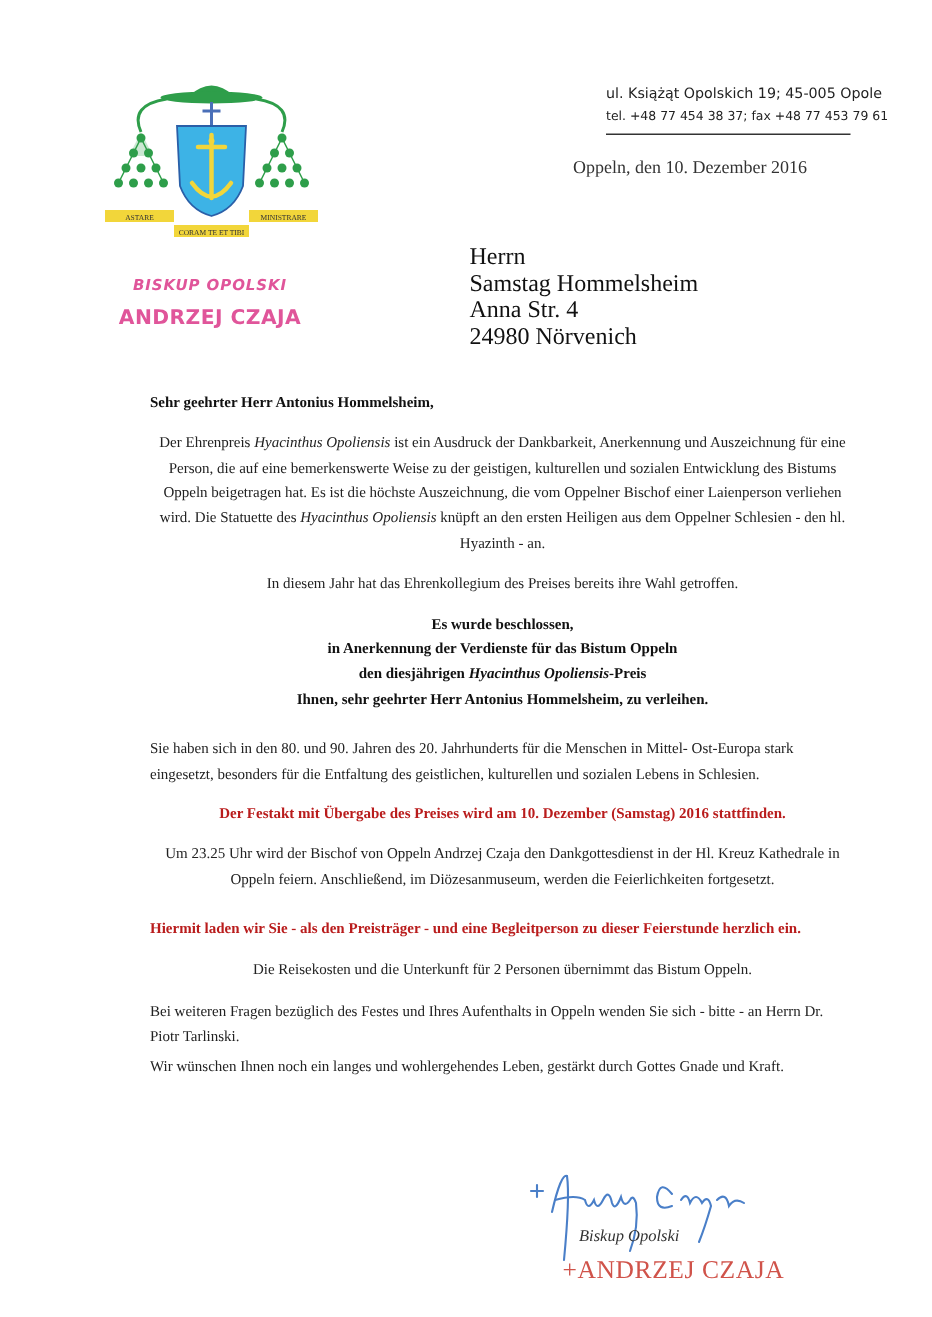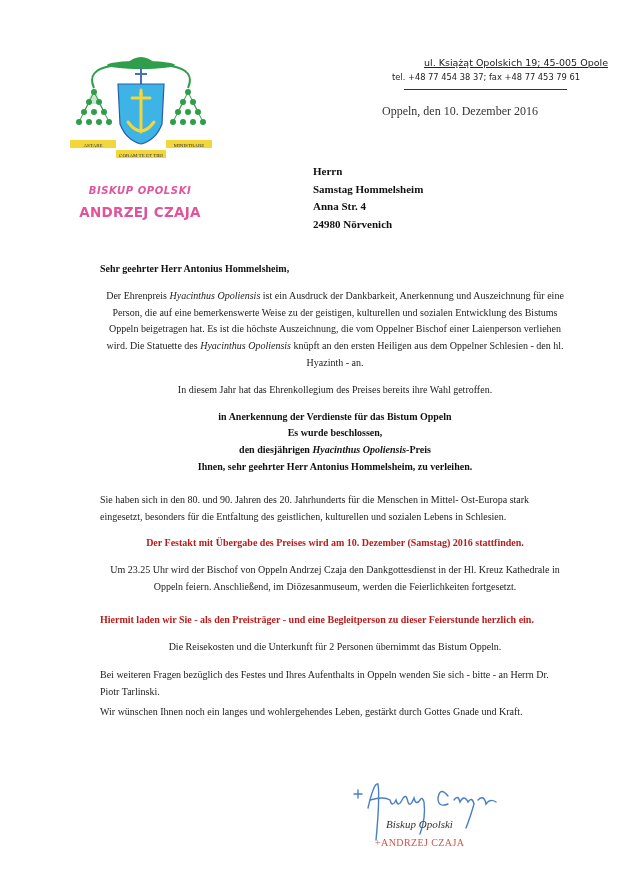--- a/index.html
+++ b/index.html
@@ -3,41 +3,41 @@
 <meta charset="utf-8">
 <style>
   html, body { margin: 0; padding: 0; background: #ffffff; }
   body { width: 621px; height: 878px; position: relative; overflow: hidden; font-family: "Liberation Serif", serif; color: #1a1a1a; }
   .abs { position: absolute; }
   
   .coat { left: 56px; top: 44px; width: 170px; height: 120px; }
   .logo-name { left: 70px; top: 168px; width: 140px; text-align: center; font-family: "DejaVu Sans", sans-serif; font-weight: bold; color: #e0559a; font-size: 13.5px; letter-spacing: 0.3px; margin-top: 36px; }
   .logo-sub { left: 70px; top: 185px; width: 140px; text-align: center; font-family: "DejaVu Sans", sans-serif; font-weight: bold; font-style: italic; color: #e0559a; font-size: 10px; letter-spacing: 0.6px; }
   
-  .addr1 { left: 424px; top: 57px; font-family: "DejaVu Sans", sans-serif; font-size: 9.5px; color: #222; white-space: nowrap; text-decoration: underline; }
-  .addr2 { left: 392px; top: 72px; font-family: "DejaVu Sans", sans-serif; font-size: 8.3px; color: #222; white-space: nowrap; }
+  .addr1 { left: 404px; top: 57px; font-family: "DejaVu Sans", sans-serif; font-size: 9.5px; color: #222; white-space: nowrap; }
+  .addr2 { left: 404px; top: 72px; font-family: "DejaVu Sans", sans-serif; font-size: 8.3px; color: #222; white-space: nowrap; }
   .addr-rule { left: 404px; top: 89px; width: 163px; height: 0; border-top: 1px solid #333; }
   .dateline { left: 382px; top: 104px; font-size: 12px; color: #333; white-space: nowrap; }
   
-  .recipient { left: 313px; top: 163px; font-weight: bold; font-size: 11px; line-height: 17.5px; color: #111; }
+  .recipient { left: 313px; top: 163px; font-weight: normal; font-size: 16px; line-height: 17.5px; color: #111; }
   
   .body { left: 100px; top: 261px; width: 470px; font-size: 10px; line-height: 16.8px; color: #222; }
   .body p { margin: 0; }
   .salutation { font-weight: bold; color: #111; }
   .mt10 { margin-top: 10px !important; text-align: center; }
   .mt12 { margin-top: 12px !important; }
   .mt16 { margin-top: 16px !important; }
   .mt4 { margin-top: 3px !important; }
   .center-block { text-align: center; font-weight: bold; color: #111; margin-top: 10px; }
   .bold { font-weight: bold; color: #b91c1c; }
   i { font-style: italic; }
   
   .sig-svg { left: 350px; top: 778px; width: 180px; height: 70px; }
   .sig-title { left: 386px; top: 818px; font-size: 11px; font-style: italic; color: #333; white-space: nowrap; }
-  .sig-name { left: 375px; top: 837px; font-size: 10px; color: #d0534a; letter-spacing: 0.4px; white-space: nowrap; }
+  .sig-name { left: 375px; top: 837px; font-size: 17px; color: #d0534a; letter-spacing: 0.4px; white-space: nowrap; }
 </style>
 </head>
 <body>
 
 <div class="abs coat">
   <svg width="170" height="120" viewBox="0 0 170 120">
 
     <path d="M70 20 Q85 6 100 20 Z" fill="#2e9e4a"></path>
     <ellipse cx="85" cy="21" rx="34" ry="4" fill="#2e9e4a"></ellipse>
 
@@ -106,22 +106,22 @@
 </div>
 
 <div class="abs body">
   <p class="salutation">Sehr geehrter Herr Antonius Hommelsheim,</p>
 
   <p class="mt10"><span>Der Ehrenpreis </span><i>Hyacinthus Opoliensis</i><span> ist ein Ausdruck der Dankbarkeit, Anerkennung und Auszeichnung für eine Person, die auf eine bemerkenswerte Weise zu der geistigen, kulturellen und sozialen Entwicklung des Bistums Oppeln beigetragen hat. Es ist die höchste Auszeichnung, die vom Oppelner Bischof einer Laienperson verliehen wird. Die Statuette des </span><i>Hyacinthus Opoliensis</i><span> knüpft an den ersten Heiligen aus dem Oppelner Schlesien - den hl. Hyazinth - an.</span></p>
 
   <p class="mt10">In diesem Jahr hat das Ehrenkollegium des Preises bereits ihre Wahl getroffen.</p>
 
   <div class="center-block">
+    <div>Es wurde beschlossen,</div>
     <div>in Anerkennung der Verdienste für das Bistum Oppeln</div>
-    <div>Es wurde beschlossen,</div>
     <div><span>den diesjährigen </span><i>Hyacinthus Opoliensis</i><span>-Preis</span></div>
     <div>Ihnen, sehr geehrter Herr Antonius Hommelsheim, zu verleihen.</div>
   </div>
 
   <p class="mt16">Sie haben sich in den 80. und 90. Jahren des 20. Jahrhunderts für die Menschen in Mittel- Ost-Europa stark eingesetzt, besonders für die Entfaltung des geistlichen, kulturellen und sozialen Lebens in Schlesien.</p>
 
   <p class="mt10 bold">Der Festakt mit Übergabe des Preises wird am 10. Dezember (Samstag) 2016 stattfinden.</p>
 
   <p class="mt10">Um 23.25 Uhr wird der Bischof von Oppeln Andrzej Czaja den Dankgottesdienst in der Hl. Kreuz Kathedrale in Oppeln feiern. Anschließend, im Diözesanmuseum, werden die Feierlichkeiten fortgesetzt.</p>
 

